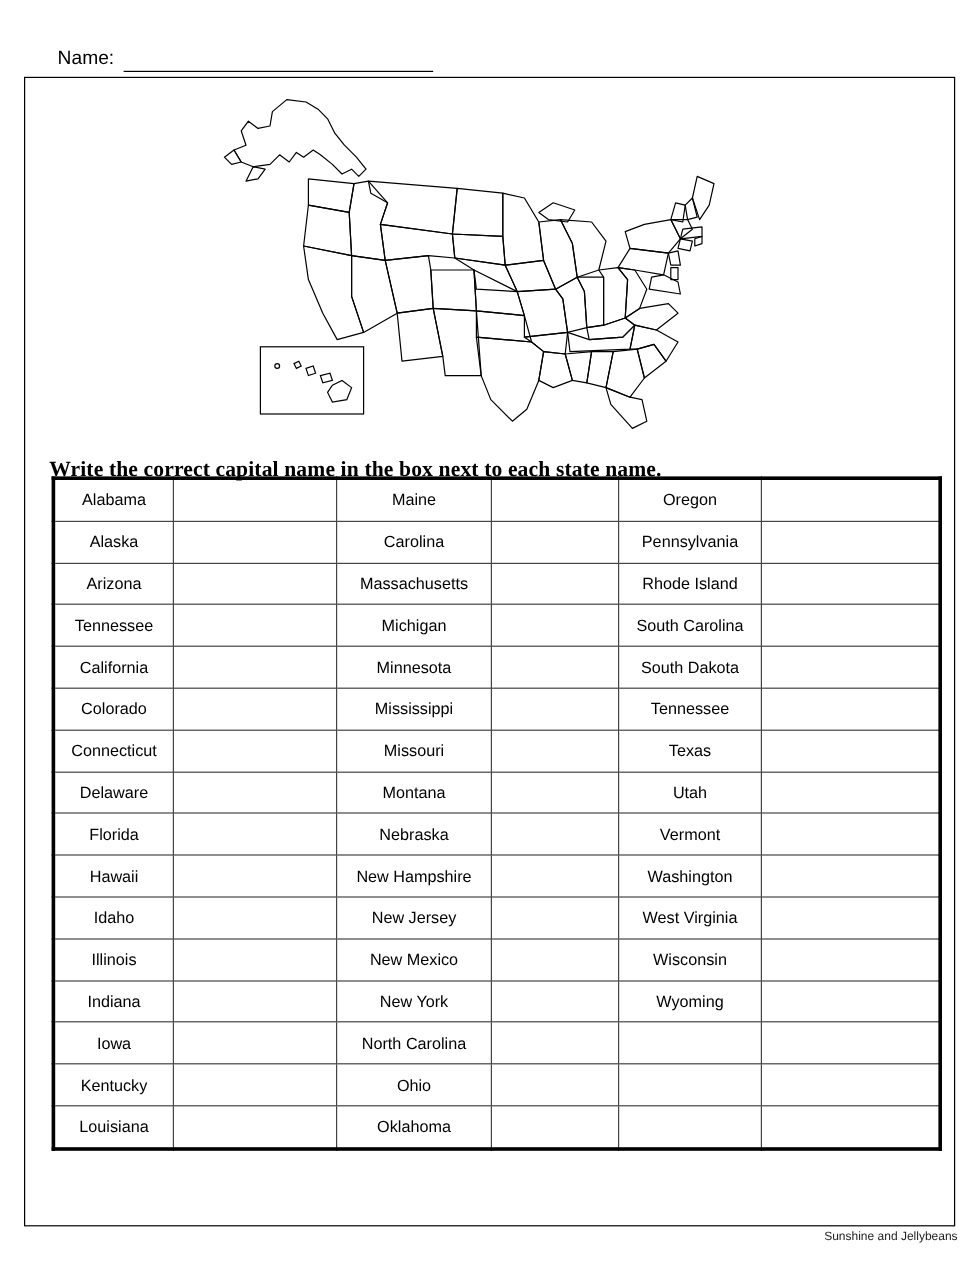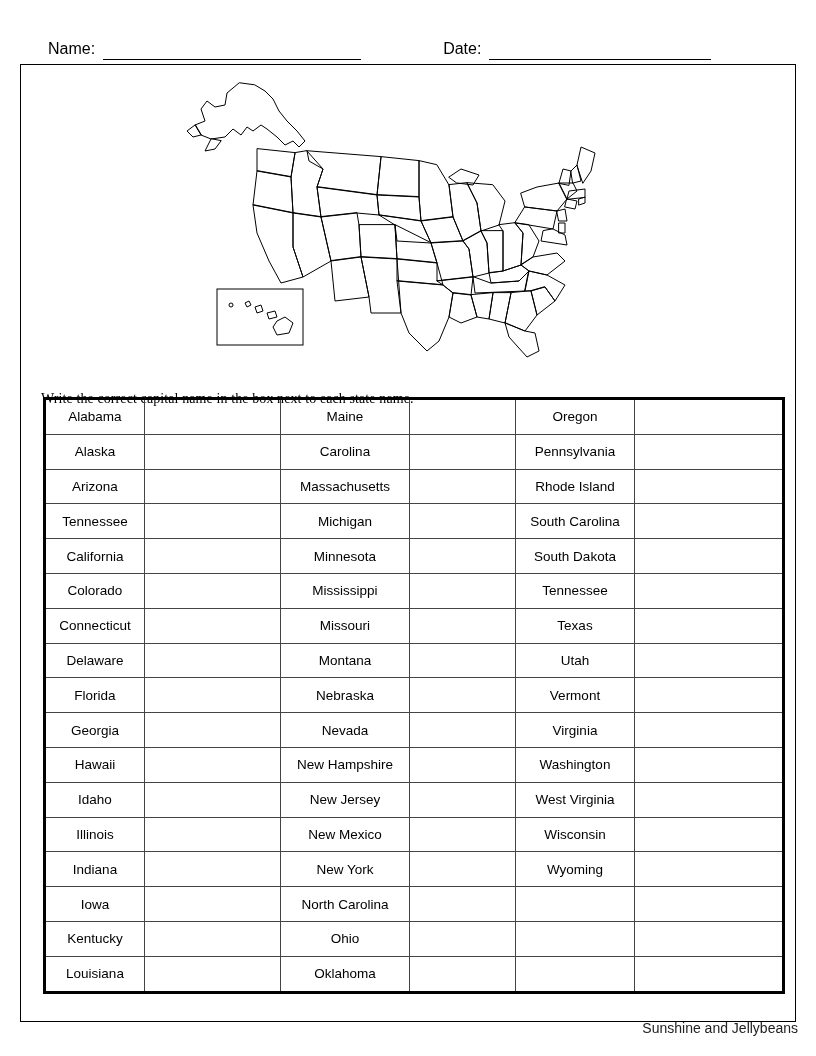--- a/index.html
+++ b/index.html
@@ -75,24 +75,25 @@
   .map-svg {
     position: absolute;
     left: 160px;
     top: 0px;
   }
 
   
   .instruction {
     position: absolute;
     left: 20px;
-    top: 326px;
+    top: 316px;
     font-family: "Liberation Serif", serif;
-    font-size: 14px;
+    font-size: 18px;
     letter-spacing: 0.1px;
+    font-weight: bold;
   }
 
   
   .table-wrap {
     position: absolute;
     left: 22px;
     top: 332px;
     width: 731px;
   }
   table.states {
@@ -117,37 +118,33 @@
   td.answer-box-mid { width: 105px; }
   td.state-name-3 { width: 118px; }
   td.answer-box-3 { width: 147px; }
 
   
   .credit {
     position: absolute;
     right: 18px;
     bottom: 20px;
     font-family: "Liberation Sans", sans-serif;
-    font-size: 14px;
+    font-size: 10px;
     color: #222;
   }
 </style>
 </head>
 <body>
 
 <div class="page">
 
   <div class="header">
     <div class="field">
       <span class="field-label">Name:</span>
       <span class="field-line name-line"></span>
-    </div>
-    <div class="field field-date">
-      <span class="field-label">Date:</span>
-      <span class="field-line date-line"></span>
     </div>
   </div>
 
   <div class="worksheet-box">
 
     <div class="map-area">
       <svg class="map-svg" width="420" height="300" viewBox="0 0 420 300">
         <g fill="none" stroke="#000" stroke-width="1" stroke-linejoin="round" stroke-linecap="round">
 
           <path d="M58 18 L46 28 L44 40 L34 42 L26 36 L20 44 L24 56 L14 60 L20 70 L30 74 L44 72 L52 64 L60 70 L66 62 L72 66 L80 60 L86 64 L96 72 L104 80 L112 76 L118 82 L124 76 L116 66 L106 56 L98 46 L92 34 L84 26 L74 20 Z"></path>
@@ -329,28 +326,20 @@
           </tr>
           <tr>
             <td class="state-name">Florida</td>
             <td class="answer-box"></td>
             <td class="state-name-wide">Nebraska</td>
             <td class="answer-box-mid"></td>
             <td class="state-name-3">Vermont</td>
             <td class="answer-box-3"></td>
           </tr>
           <tr>
-            <td class="state-name">Georgia</td>
-            <td class="answer-box"></td>
-            <td class="state-name-wide">Nevada</td>
-            <td class="answer-box-mid"></td>
-            <td class="state-name-3">Virginia</td>
-            <td class="answer-box-3"></td>
-          </tr>
-          <tr>
             <td class="state-name">Hawaii</td>
             <td class="answer-box"></td>
             <td class="state-name-wide">New Hampshire</td>
             <td class="answer-box-mid"></td>
             <td class="state-name-3">Washington</td>
             <td class="answer-box-3"></td>
           </tr>
           <tr>
             <td class="state-name">Idaho</td>
             <td class="answer-box"></td>

